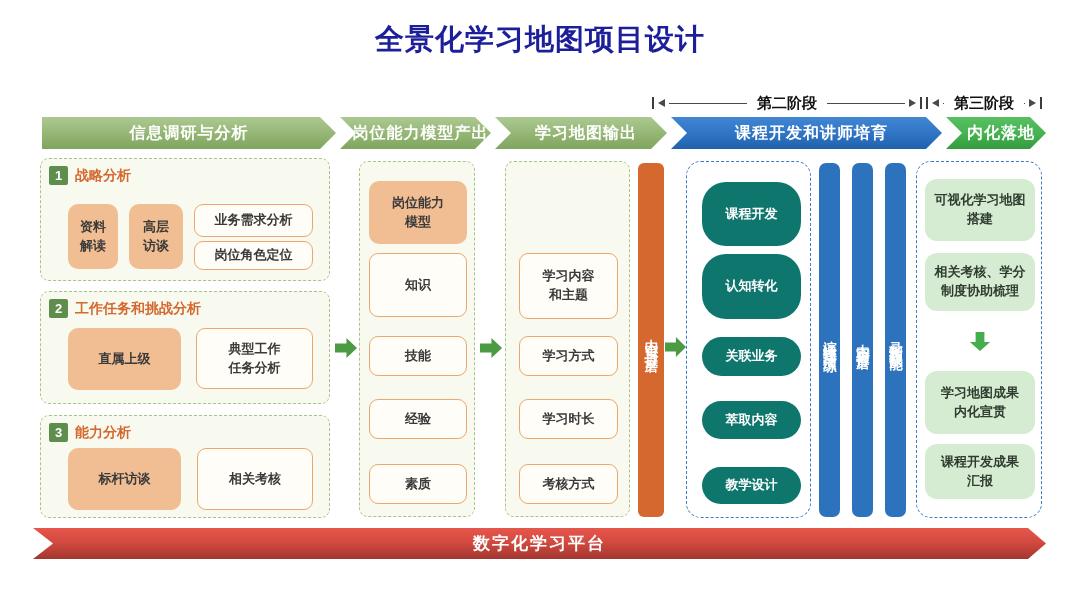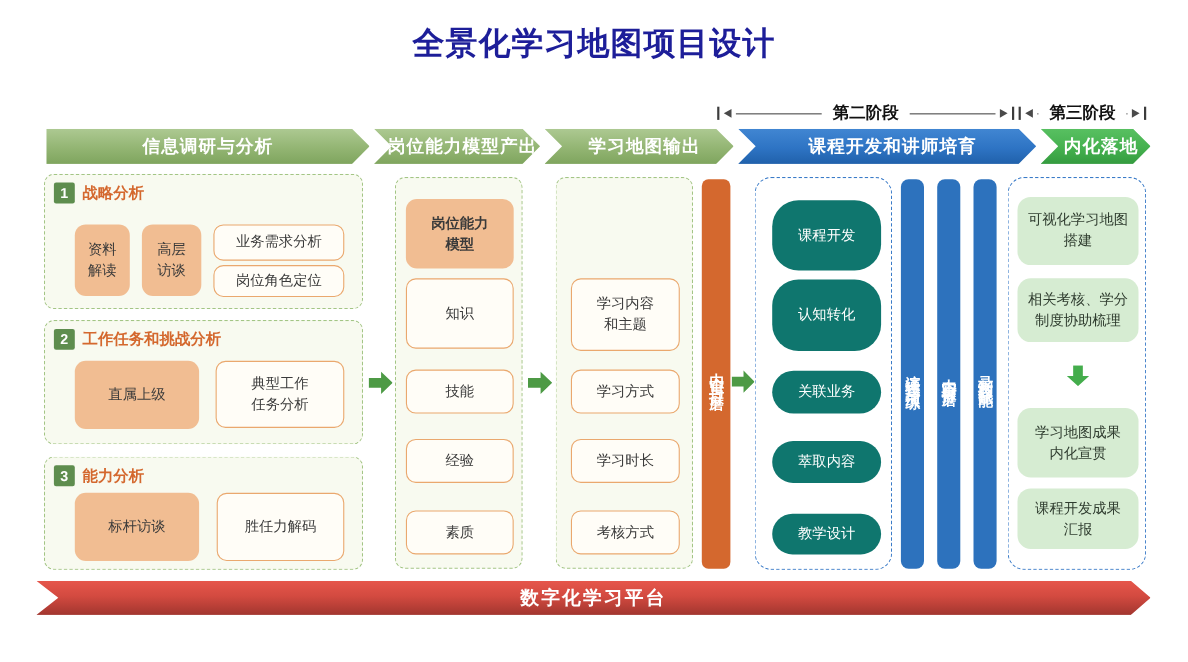--- a/index.html
+++ b/index.html
@@ -35,21 +35,21 @@
   .cream{background:#f8faf0;border:1.5px dashed #a3c585;border-radius:9px;}
   .bluepanel{background:#fff;border:1.5px dashed #3a7bc8;border-radius:15px;}
 
   
   .badge{width:19px;height:19px;background:#5e8d4e;border-radius:2px;color:#fff;font-size:13px;
          font-weight:700;display:flex;align-items:center;justify-content:center;}
   .sectitle{font-size:14px;font-weight:700;color:#d4682e;line-height:19px;}
 
   
   .bx{display:flex;align-items:center;justify-content:center;text-align:center;
-      font-size:13px;font-weight:400;color:#3a3a3a;line-height:1.45;}
+      font-size:13px;font-weight:700;color:#3a3a3a;line-height:1.45;}
   .ofill{background:#f1bd92;border-radius:10px;}
   .oline{background:#fffdf7;border:1px solid #eaa86e;border-radius:9px;}
   .bluebx{background:#0f766e;border-radius:24px;color:#fff;}
   .greenbx{background:#d6ecd2;border-radius:12px;color:#2f3c2f;}
 
   
   .vbar{display:flex;align-items:center;justify-content:center;color:#fff;font-size:13.5px;
         font-weight:700;writing-mode:vertical-rl;letter-spacing:5px;}
   .vorange{background:#d4682e;border-radius:6px;}
   .vblue{background:#2d72bd;border-radius:7px;letter-spacing:3px;}
@@ -113,21 +113,21 @@
     <div class="abs sectitle" style="left:34px;top:7px;">工作任务和挑战分析</div>
     <div class="abs bx ofill" style="left:27px;top:36px;width:113px;height:62px;">直属上级</div>
     <div class="abs bx oline pre" style="left:155px;top:36px;width:117px;height:61px;">典型工作
 任务分析</div>
   </div>
 
   <div class="abs cream" style="left:40px;top:415px;width:290px;height:103px;">
     <div class="abs badge" style="left:8px;top:7px;">3</div>
     <div class="abs sectitle" style="left:34px;top:7px;">能力分析</div>
     <div class="abs bx ofill" style="left:27px;top:32px;width:113px;height:62px;">标杆访谈</div>
-    <div class="abs bx oline" style="left:156px;top:32px;width:116px;height:62px;">胜任力解码</div>
+    <div class="abs bx oline" style="left:156px;top:32px;width:116px;height:62px;">相关考核</div>
   </div>
 
   <div class="abs garrow" style="left:335px;top:337px;width:22px;height:22px;"></div>
 
   <div class="abs cream" style="left:359px;top:161px;width:116px;height:356px;">
     <div class="abs bx ofill pre" style="left:9px;top:19px;width:98px;height:63px;font-weight:700;">岗位能力
 模型</div>
     <div class="abs bx oline" style="left:9px;top:91px;width:98px;height:64px;">知识</div>
     <div class="abs bx oline" style="left:9px;top:174px;width:98px;height:40px;">技能</div>
     <div class="abs bx oline" style="left:9px;top:237px;width:98px;height:40px;">经验</div>

